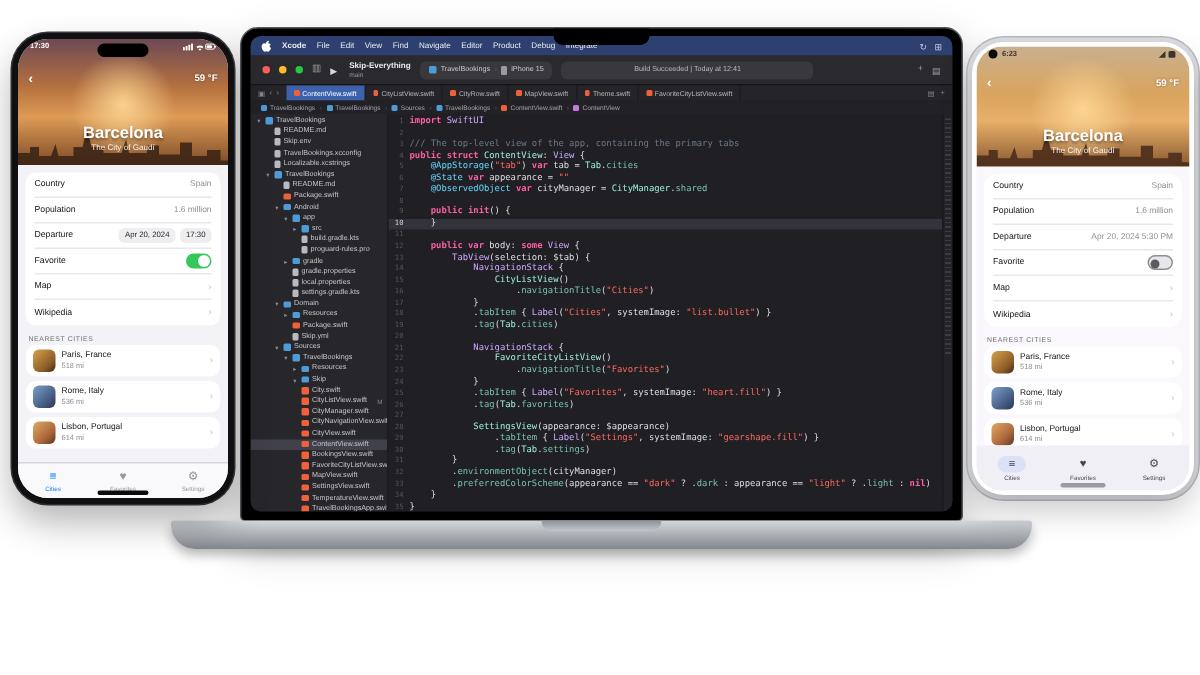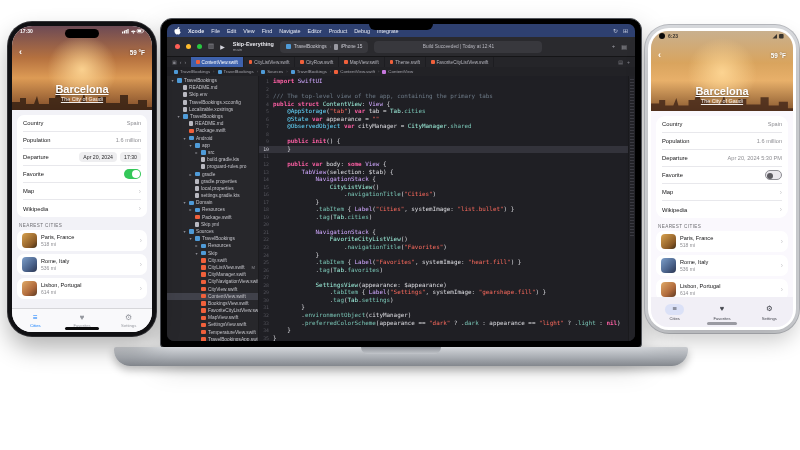--- a/index.html
+++ b/index.html
@@ -86,21 +86,21 @@
   .scr { position:relative; width:100%; height:100%; overflow:hidden; display:flex; flex-direction:column; }
   .hdr { position:relative; flex:0 0 auto; overflow:hidden;
          background:linear-gradient(180deg,#6d4a55 0%, #b5713f 38%, #dd9b55 62%, #7e4b28 100%); }
   .hdr .glow { position:absolute; inset:0;
          background:radial-gradient(circle at 50% 52%, rgba(255,216,150,.9), rgba(255,216,150,0) 42%); }
   .skyline { position:absolute; left:0; right:0; bottom:0; }
   .hdr-nav { position:absolute; left:0; right:0; display:flex; align-items:center;
              justify-content:space-between; padding:0 7px; }
   .back { color:#fff; font-size:9px; line-height:1; font-weight:bold; }
   .temp { color:#fff; font-size:6.4px; font-weight:bold; text-shadow:0 0 2px rgba(0,0,0,.4); }
-  .titles { position:absolute; left:0; right:0; text-align:center; color:#fff;text-decoration:underline; }
+  .titles { position:absolute; left:0; right:0; text-align:center; color:#fff; }
   .cityname { font-size:11px; font-weight:bold; text-shadow:0 1px 2px rgba(0,0,0,.45); }
   .citysub { font-size:5.4px; opacity:.92; margin-top:1px; }
   .fields { margin:5px 5px 0 5px; background:#fff; border-radius:7px; padding:0 6px; flex:0 0 auto; }
   .frow { display:flex; align-items:center; justify-content:space-between; height:17px;
           border-bottom:0.5px solid #e8e8ec; }
   .frow:last-child { border-bottom:none; }
   .fl { font-size:5.8px; color:#141416; }
   .fr { display:flex; align-items:center; gap:3px; }
   .fv { font-size:5.6px; color:#8e8e93; }
   .cap { background:#eeeef0; border-radius:4px; padding:2px 4px; font-size:5.2px; color:#2a2a2c; }

